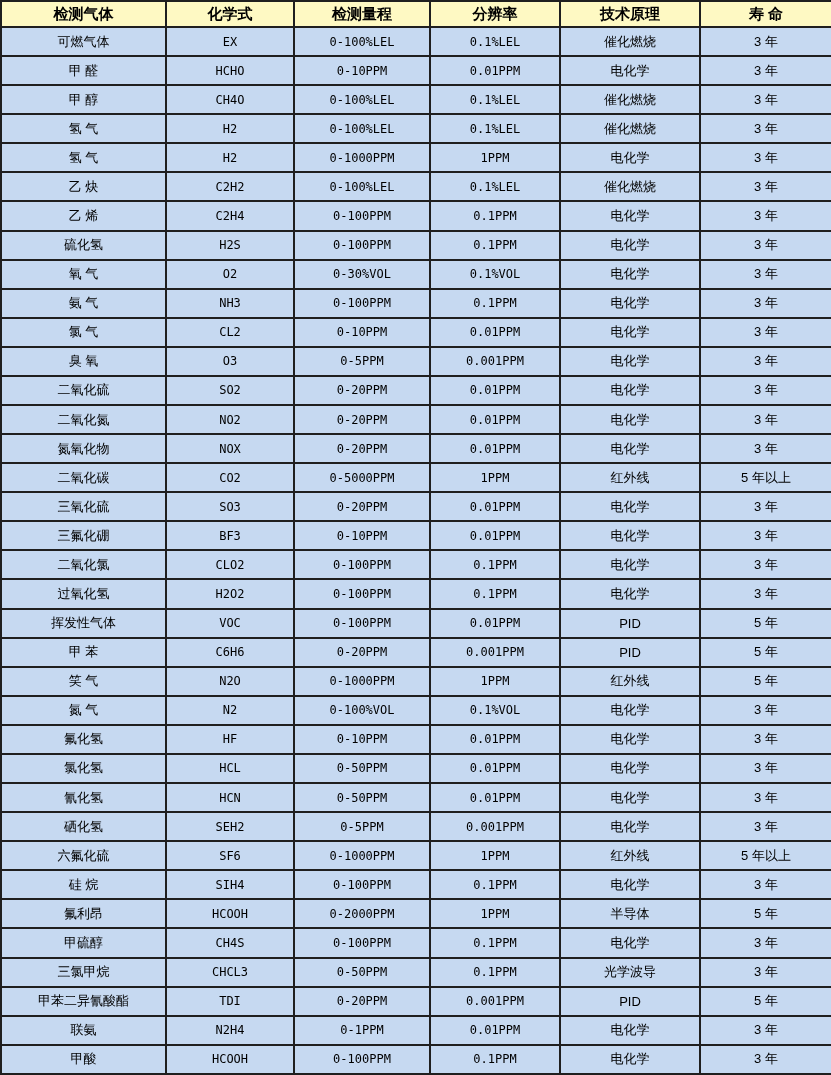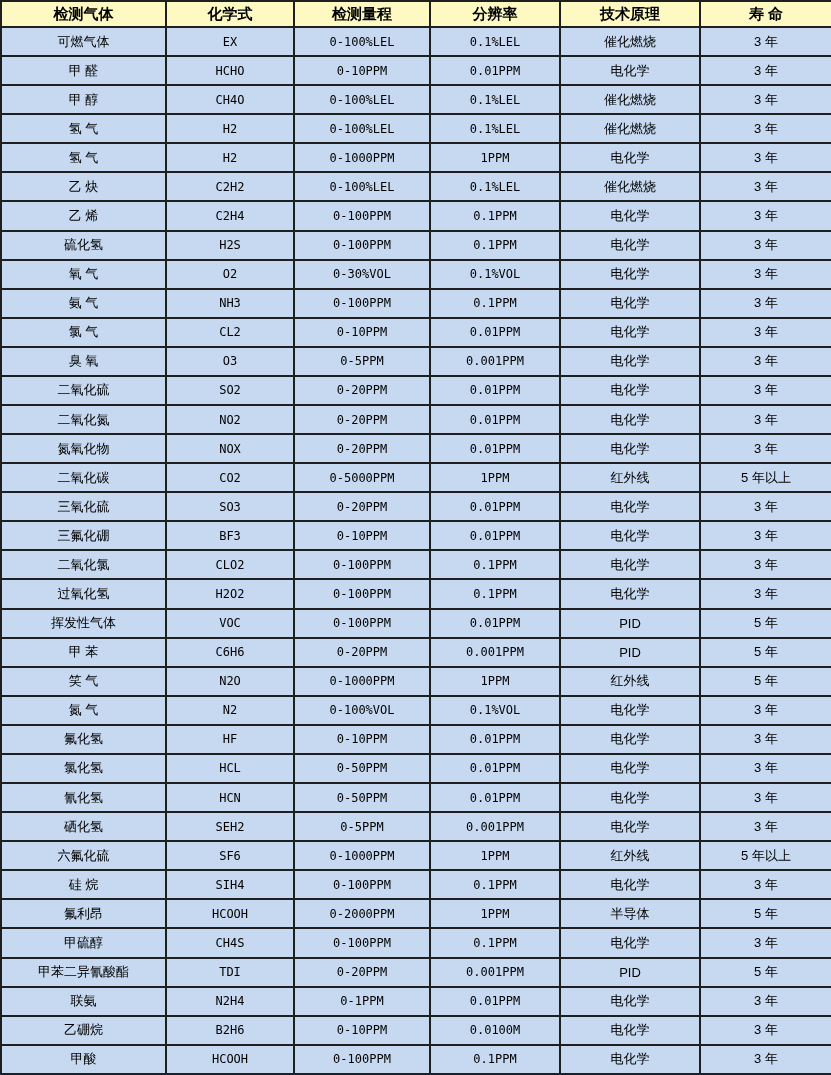--- a/index.html
+++ b/index.html
@@ -321,40 +321,40 @@
       </tr>
       <tr>
         <td>甲硫醇</td>
         <td>CH4S</td>
         <td>0-100PPM</td>
         <td>0.1PPM</td>
         <td>电化学</td>
         <td>3 年</td>
       </tr>
       <tr>
+        <td>三氯甲烷</td>
+        <td>CHCL3</td>
+        <td>0-50PPM</td>
+        <td>0.1PPM</td>
+        <td>光学波导</td>
+        <td>3 年</td>
+      </tr>
+      <tr>
         <td>甲苯二异氰酸酯</td>
         <td>TDI</td>
         <td>0-20PPM</td>
         <td>0.001PPM</td>
         <td>PID</td>
         <td>5 年</td>
       </tr>
       <tr>
         <td>联氨</td>
         <td>N2H4</td>
         <td>0-1PPM</td>
         <td>0.01PPM</td>
-        <td>电化学</td>
-        <td>3 年</td>
-      </tr>
-      <tr>
-        <td>乙硼烷</td>
-        <td>B2H6</td>
-        <td>0-10PPM</td>
-        <td>0.0100M</td>
         <td>电化学</td>
         <td>3 年</td>
       </tr>
       <tr>
         <td>甲酸</td>
         <td>HCOOH</td>
         <td>0-100PPM</td>
         <td>0.1PPM</td>
         <td>电化学</td>
         <td>3 年</td>

